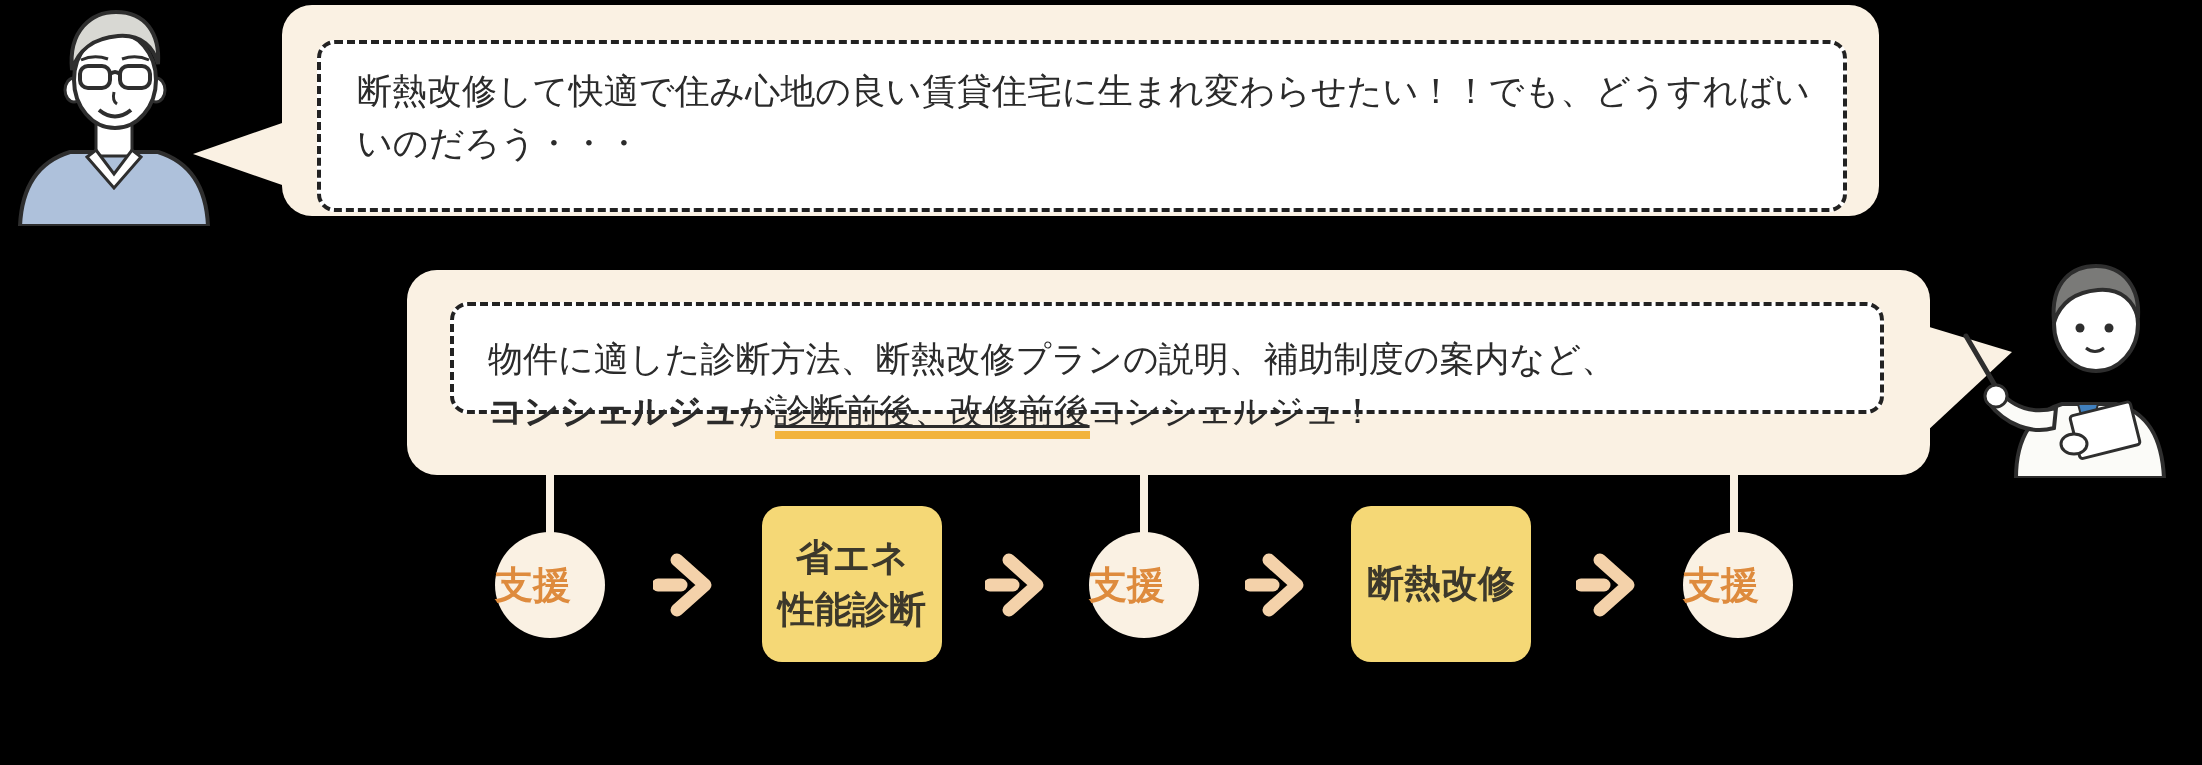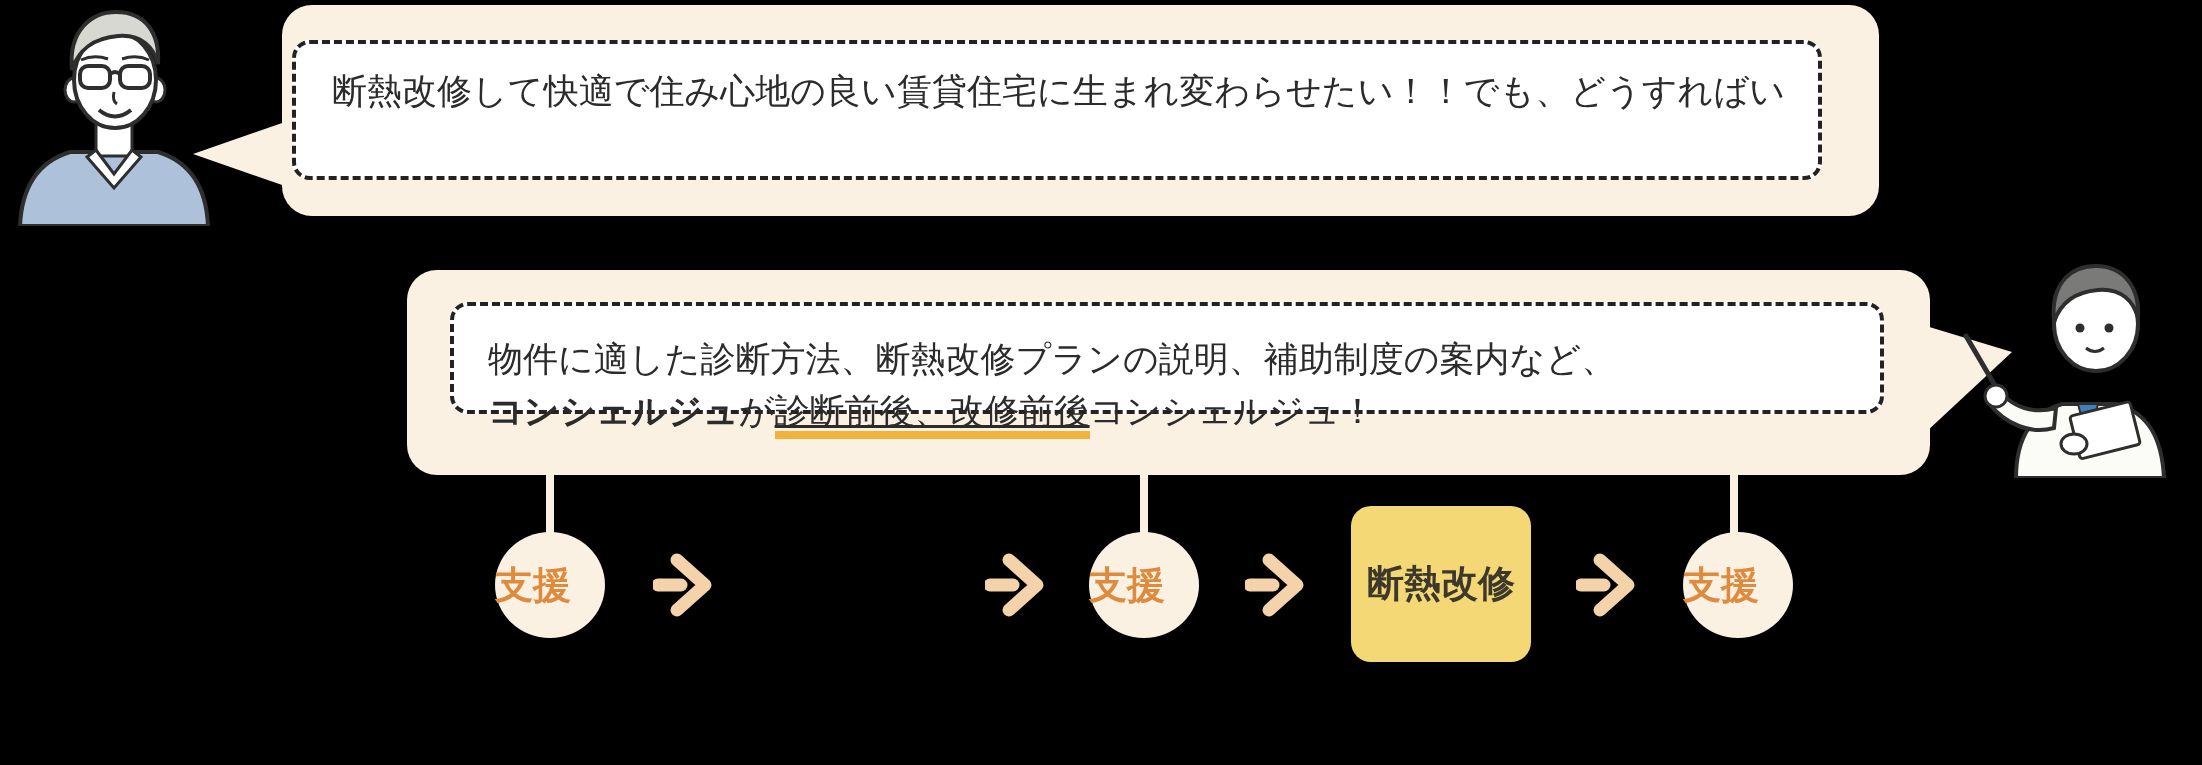--- a/index.html
+++ b/index.html
@@ -9,21 +9,21 @@
   }
   .bubble{
     position:absolute;background:#FAF1E3;border-radius:30px;
   }
   .bubble-tail{position:absolute;}
   .dashed-panel{
     position:absolute;background:#FFFFFF;border:4px dashed #222222;
     border-radius:18px;box-sizing:border-box;color:#2B2B2B;
   }
   .speech-text{font-size:35px;line-height:52px;font-weight:500;white-space:nowrap;color:#2B2B2B;}
-  #owner-panel{left:292px;top:40px;width:1530px;height:140px;padding:21px 30px 0 36px;}
+  #owner-panel{left:317px;top:40px;width:1530px;height:172px;padding:21px 30px 0 36px;}
   #concierge-panel{left:450px;top:302px;width:1434px;height:112px;padding:27px 30px 0 34px;}
   .bold-word{font-weight:800;margin-top:20px;}
   .underline-word{border-bottom:8px solid #F2B33C;padding-bottom:1px;text-decoration:underline;}
   .connector{position:absolute;width:8px;background:#FAF1E3;}
   .support-circle{
     position:absolute;width:110px;height:106px;border-radius:50%;
     background:#FAF1E3;display:flex;align-items:center;justify-content:flex-start;
     color:#DE8B3D;font-size:38px;font-weight:700;
   }
   .process-box{
@@ -42,20 +42,21 @@
   <div class="connector" style="left:546px;top:470px;height:64px;"></div>
   <div class="connector" style="left:1140px;top:470px;height:64px;"></div>
   <div class="connector" style="left:1730px;top:470px;height:64px;"></div>
 
   <div class="bubble" style="left:282px;top:5px;width:1597px;height:211px;"></div>
   <svg class="bubble-tail" style="left:193px;top:122px;" width="92" height="64" viewBox="0 0 92 64">
     <polygon points="92,0 0,32 92,64" fill="#FAF1E3"></polygon>
   </svg>
   <div class="dashed-panel" id="owner-panel">
     <div class="speech-text">断熱改修して快適で住み心地の良い賃貸住宅に生まれ変わらせたい！！でも、どうすればい</div>
+    <div class="speech-text">いのだろう・・・</div>
   </div>
 
   <svg class="avatar" style="left:8px;top:4px;" width="212" height="222" viewBox="0 0 212 222">
     <path d="M12,222 C14,176 36,156 62,148 L150,148 C176,156 198,176 200,222 Z" fill="#AEC1DB" stroke="#2e2e2e" stroke-width="4"></path>
     <path d="M88,118 L124,118 L124,152 L88,152 Z" fill="#FFFFFF" stroke="#2e2e2e" stroke-width="3"></path>
     <path d="M88,146 L106,170 L124,146 L133,153 L106,184 L79,153 Z" fill="#FFFFFF" stroke="#2e2e2e" stroke-width="3"></path>
     <ellipse cx="66" cy="86" rx="9" ry="12" fill="#FFFFFF" stroke="#2e2e2e" stroke-width="3"></ellipse>
     <ellipse cx="148" cy="86" rx="9" ry="12" fill="#FFFFFF" stroke="#2e2e2e" stroke-width="3"></ellipse>
     <ellipse cx="107" cy="76" rx="41" ry="48" fill="#FFFFFF" stroke="#2e2e2e" stroke-width="4"></ellipse>
     <path d="M64,66 C60,26 84,8 108,8 C138,8 152,30 150,60 C146,44 134,30 110,32 C86,34 70,46 64,66 Z" fill="#D8D8D3" stroke="#2e2e2e" stroke-width="4"></path>
@@ -94,20 +95,24 @@
 
   <div class="support-circle" style="left:495px;top:532px;">
     <span>支援</span>
   </div>
 
   <svg class="flow-arrow" style="left:653px;top:552px;" viewBox="0 0 60 66">
     <line x1="5" y1="33" x2="28" y2="33" stroke="#F4D2AA" stroke-width="13" stroke-linecap="round"></line>
     <polyline points="24,8 52,33 24,58" fill="none" stroke="#F4D2AA" stroke-width="13" stroke-linecap="round" stroke-linejoin="round"></polyline>
   </svg>
 
+  <div class="process-box" style="left:762px;top:506px;">
+    <div>省エネ</div>
+    <div>性能診断</div>
+  </div>
 
   <svg class="flow-arrow" style="left:985px;top:552px;" viewBox="0 0 60 66">
     <line x1="5" y1="33" x2="28" y2="33" stroke="#F4D2AA" stroke-width="13" stroke-linecap="round"></line>
     <polyline points="24,8 52,33 24,58" fill="none" stroke="#F4D2AA" stroke-width="13" stroke-linecap="round" stroke-linejoin="round"></polyline>
   </svg>
 
   <div class="support-circle" style="left:1089px;top:532px;">
     <span>支援</span>
   </div>
 

